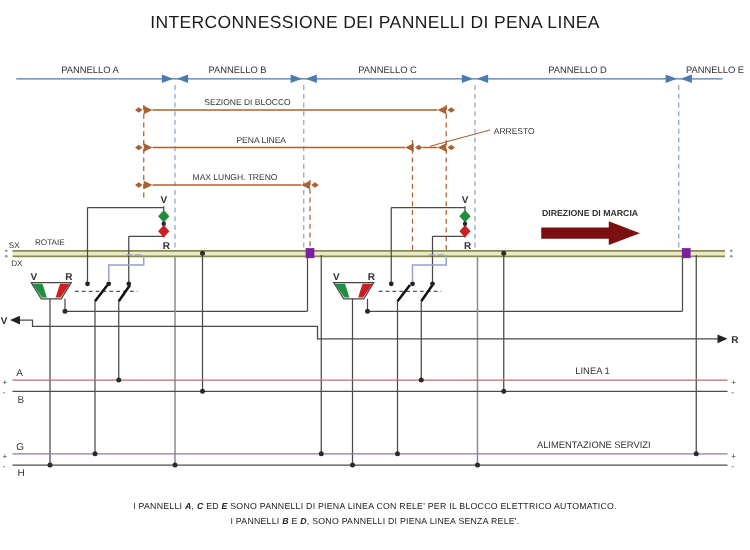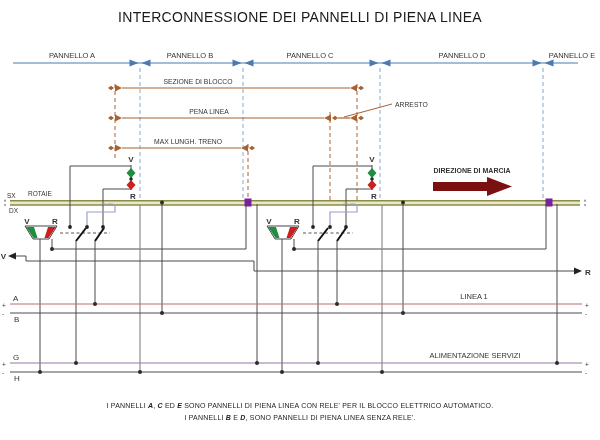--- a/index.html
+++ b/index.html
@@ -12,21 +12,21 @@
   .note{position:absolute;left:0;width:100%;text-align:center;font-size:7px;color:#222;
         letter-spacing:.2px;}
   #note1{top:402px;}
   #note2{top:414px;}
 </style>
 </head>
 <body>
 
 <div id="stage">
 
-  <div id="title">INTERCONNESSIONE DEI PANNELLI DI PIENA LINEA</div>
+  <div id="title">INTERCONNESSIONE DEI PANNELLI DI PENA LINEA</div>
 
   <svg id="diagram" width="600" height="440" viewBox="0 0 600 440">
 
     <defs>
       <marker id="dimA" viewBox="0 0 14 8" refX="0" refY="4" markerWidth="14" markerHeight="8" orient="auto-start-reverse" markerUnits="userSpaceOnUse">
         <path d="M0,4 L7,0.6 L7,7.4 Z M8,4 l3,-2.2 3,2.2 -3,2.2 Z" fill="#a86232"></path>
       </marker>
     </defs>
 
     <g>

